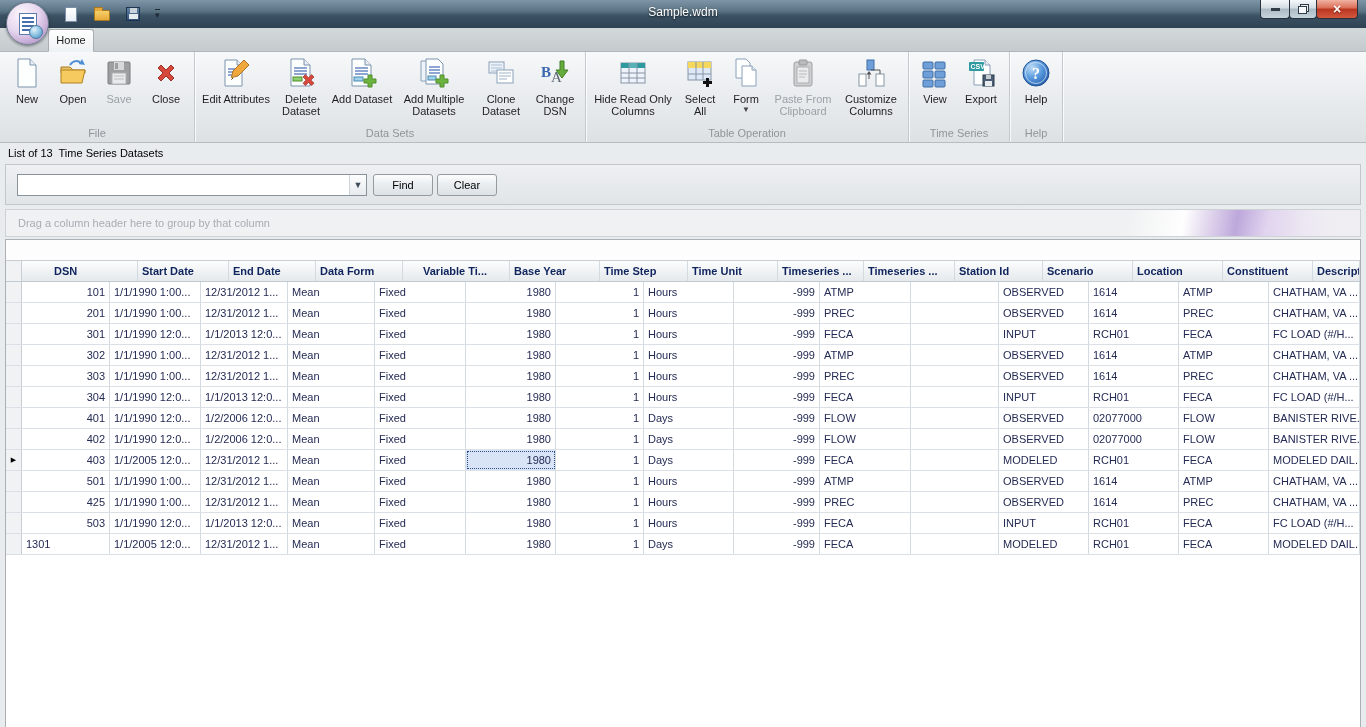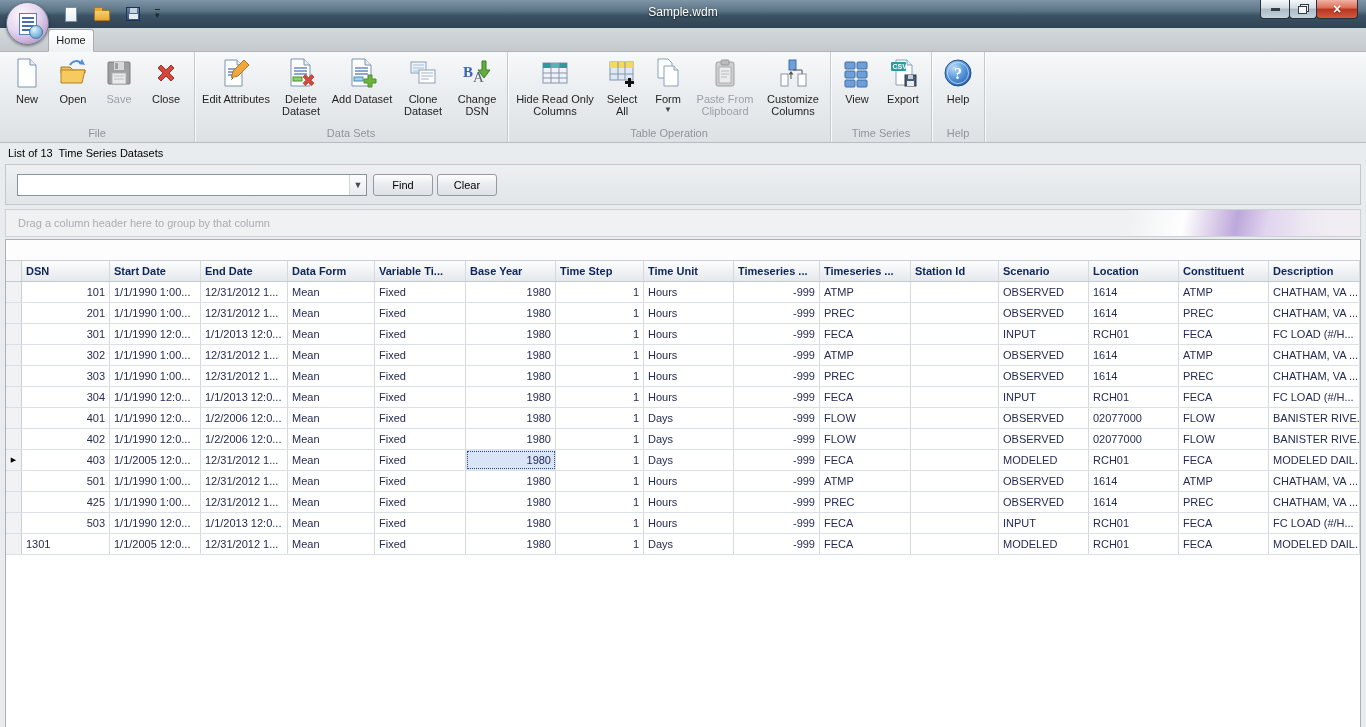--- a/index.html
+++ b/index.html
@@ -212,20 +212,30 @@
         <div class="rbtn" style="width:64px">
           <span><svg viewBox="0 0 32 32">
                 <path d="M6 2h13l6 6v21H6z" fill="#fdfefe" stroke="#7d93ad"></path>
                 <path d="M19 2v6h6" fill="#e9eef4" stroke="#7d93ad"></path>
                 <path d="M9 11h13M9 14h13M9 17h13" stroke="#6b89c8" stroke-width="1.4"></path>
                 <rect x="8" y="20" width="9" height="4" fill="#9fd3ec" stroke="#4a88ad"></rect>
                 <path d="M22 18h4v4h4v4h-4v4h-4v-4h-4v-4h4z" fill="#6db33f" stroke="#4e8f2a"></path>
               </svg></span>
           <span>Add Dataset</span>
         </div>
+        <div class="rbtn" style="width:76px">
+          <span><svg viewBox="0 0 32 32">
+                <path d="M3 4h10l4 4v16H3z" fill="#eef3f9" stroke="#8aa0b8"></path>
+                <path d="M8 2h12l5 5v20H8z" fill="#fdfefe" stroke="#7d93ad"></path>
+                <path d="M11 10h11M11 13h11M11 16h11" stroke="#6b89c8" stroke-width="1.4"></path>
+                <rect x="10" y="19" width="8" height="4" fill="#9fd3ec" stroke="#4a88ad"></rect>
+                <path d="M22 18h4v4h4v4h-4v4h-4v-4h-4v-4h4z" fill="#6db33f" stroke="#4e8f2a"></path>
+              </svg></span>
+          <span>Add Multiple Datasets</span>
+        </div>
         <div class="rbtn" style="width:54px">
           <span><svg viewBox="0 0 32 32">
                 <rect x="4" y="5" width="15" height="11" fill="#eef3f9" stroke="#8aa0b8"></rect>
                 <path d="M6 8h11M6 11h11M6 14h8" stroke="#aabdd2"></path>
                 <rect x="12" y="13" width="16" height="13" fill="#fff" stroke="#8aa0b8"></rect>
                 <path d="M14 16h12M14 19h12M14 22h8" stroke="#9fb3c8"></path>
               </svg></span>
           <span>Clone Dataset</span>
         </div>
         <div class="rbtn" style="width:50px">
@@ -359,25 +369,25 @@
   </div>
 
   <div class="groupbar">
     <span>Drag a column header here to group by that column</span>
   </div>
 
   <div class="grid-wrap">
     <div class="grid-top-spacer"></div>
     <div class="grid-header-row">
         <div class="gcell ghead ind"></div>
-        <div class="gcell ghead" style="width: 88px;">DSN</div>
+        <div class="gcell ghead" style="width: 88px; margin-left: 28px;">DSN</div>
         <div class="gcell ghead" style="width: 91px;">Start Date</div>
         <div class="gcell ghead" style="width: 87px;">End Date</div>
         <div class="gcell ghead" style="width: 87px;">Data Form</div>
-        <div class="gcell ghead" style="width: 91px;">Variable Ti...</div>
+        <div class="gcell ghead" style="width: 91px; margin-left: 16px;">Variable Ti...</div>
         <div class="gcell ghead" style="width: 90px;">Base Year</div>
         <div class="gcell ghead" style="width: 88px;">Time Step</div>
         <div class="gcell ghead" style="width: 90px;">Time Unit</div>
         <div class="gcell ghead" style="width: 86px;">Timeseries ...</div>
         <div class="gcell ghead" style="width: 91px;">Timeseries ...</div>
         <div class="gcell ghead" style="width: 88px;">Station Id</div>
         <div class="gcell ghead" style="width: 90px;">Scenario</div>
         <div class="gcell ghead" style="width: 90px;">Location</div>
         <div class="gcell ghead" style="width: 90px;">Constituent</div>
         <div class="gcell ghead" style="flex: 1 1 0%;">Description</div>

